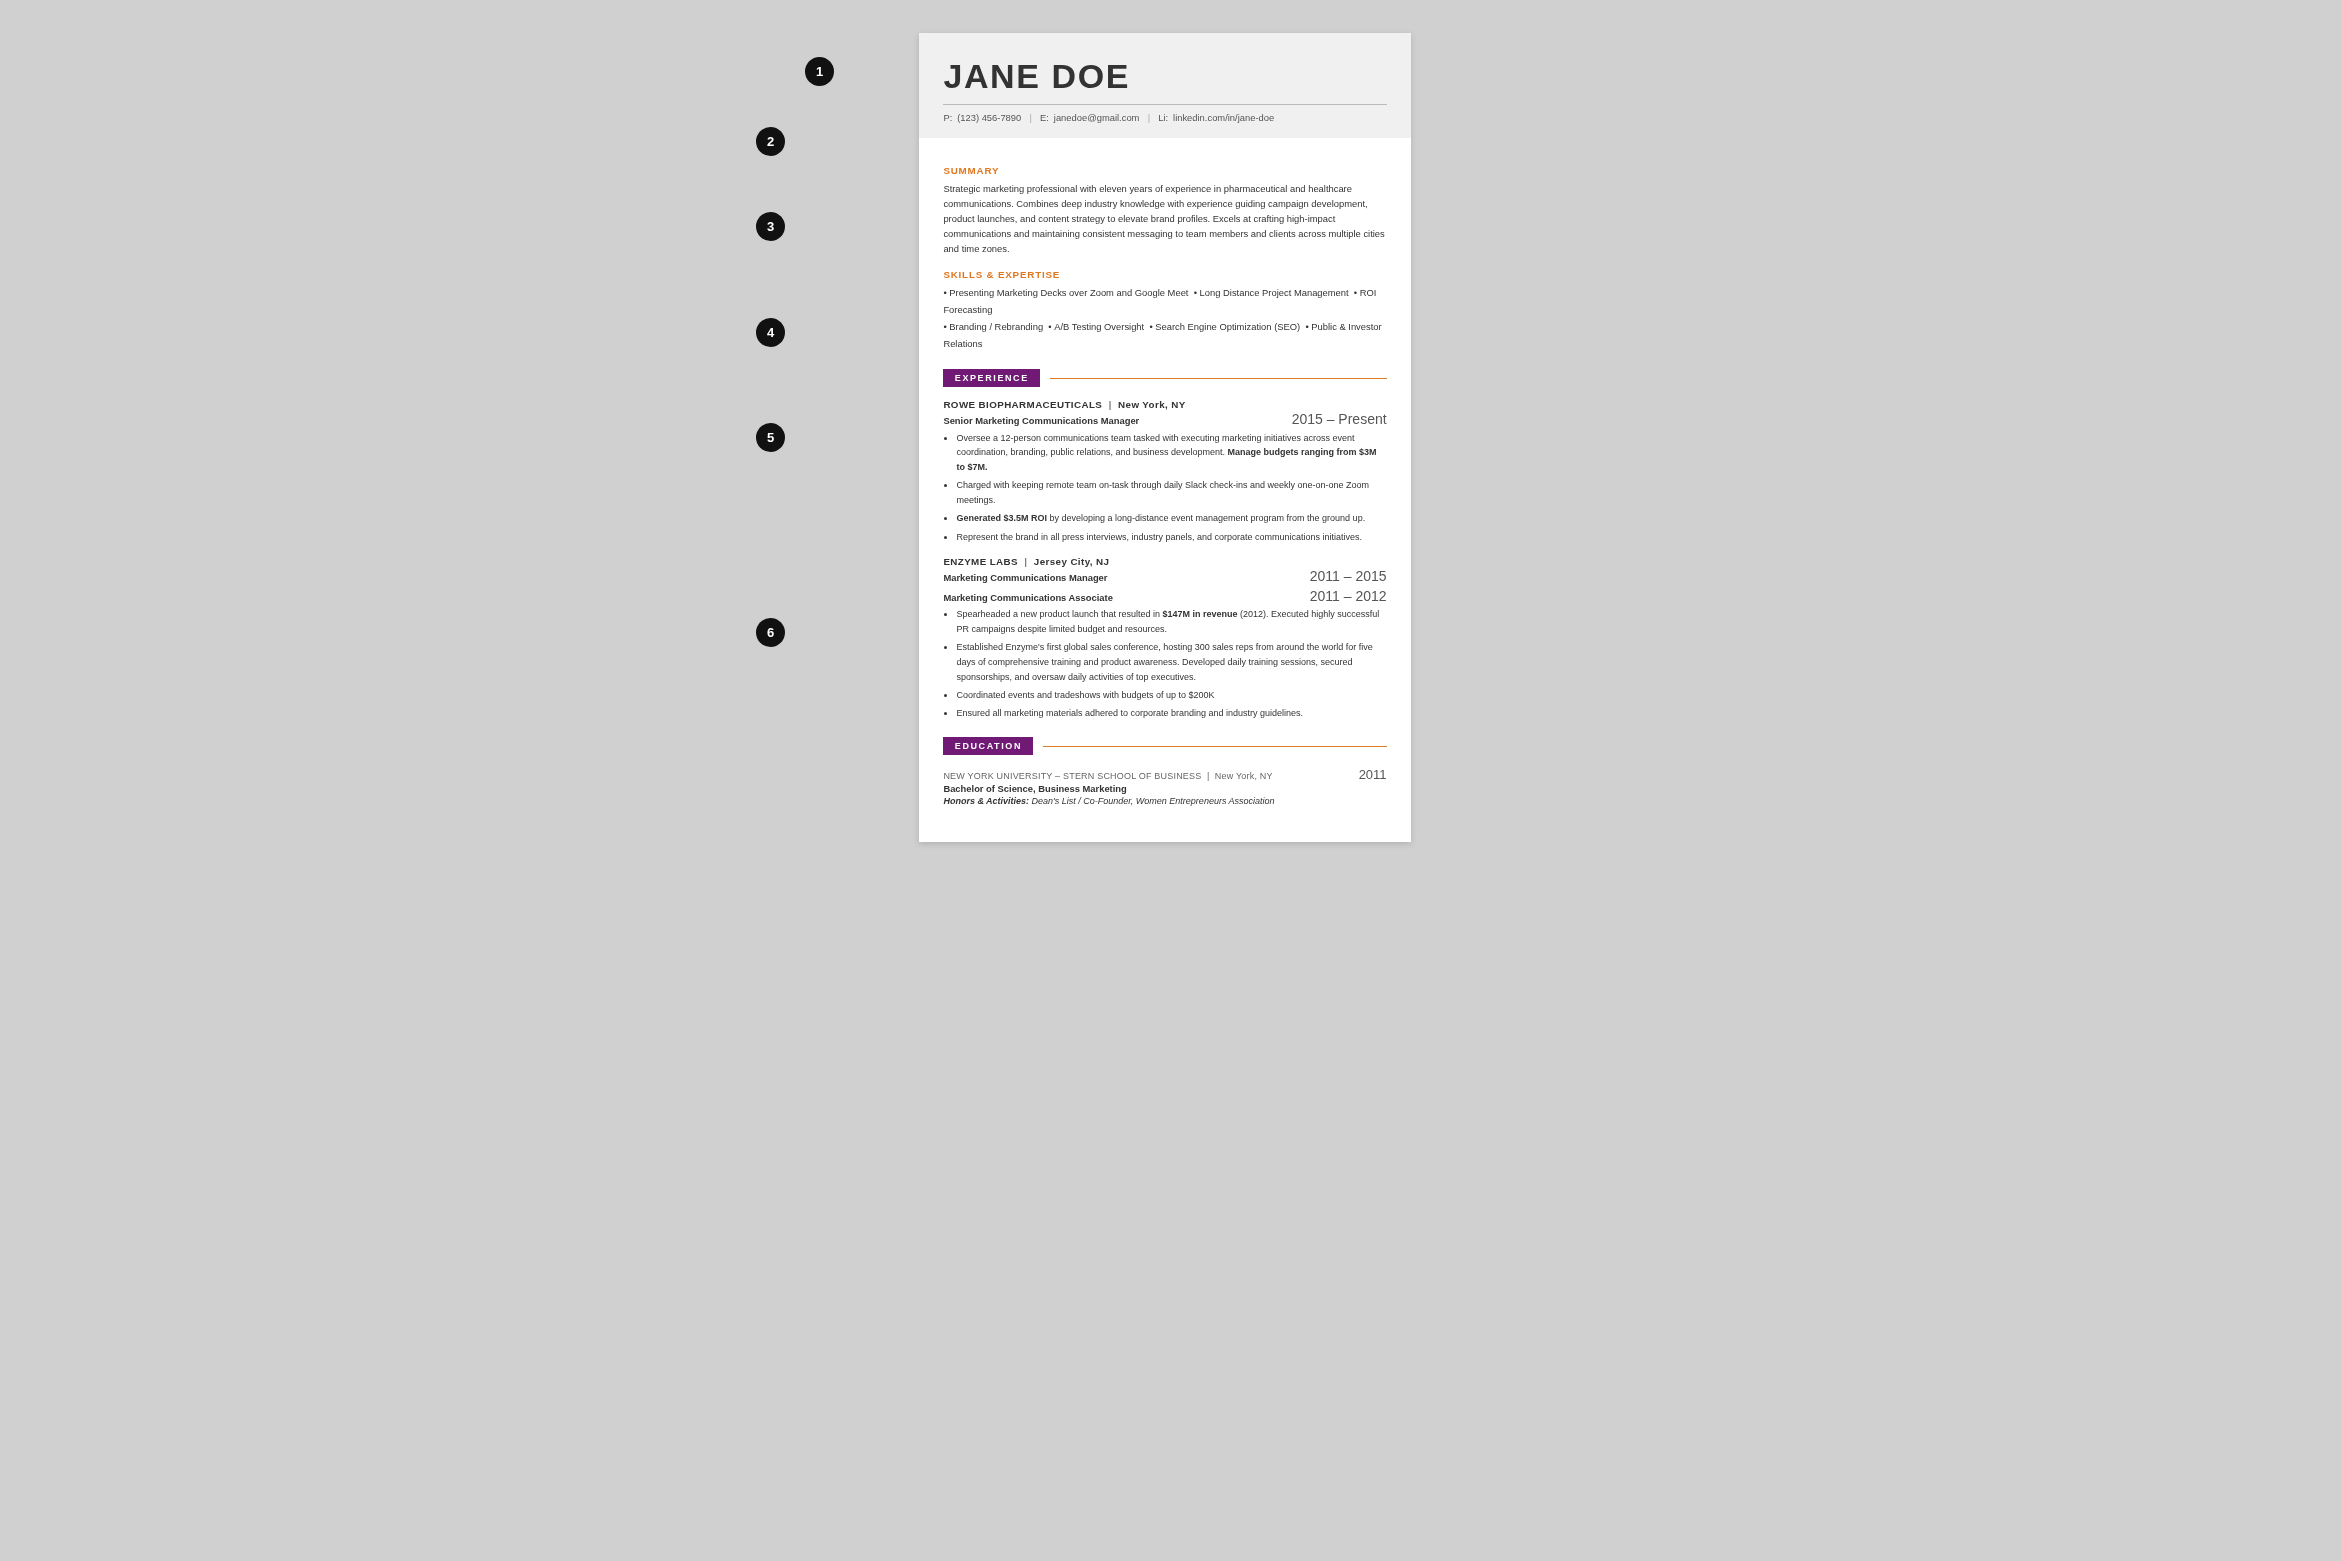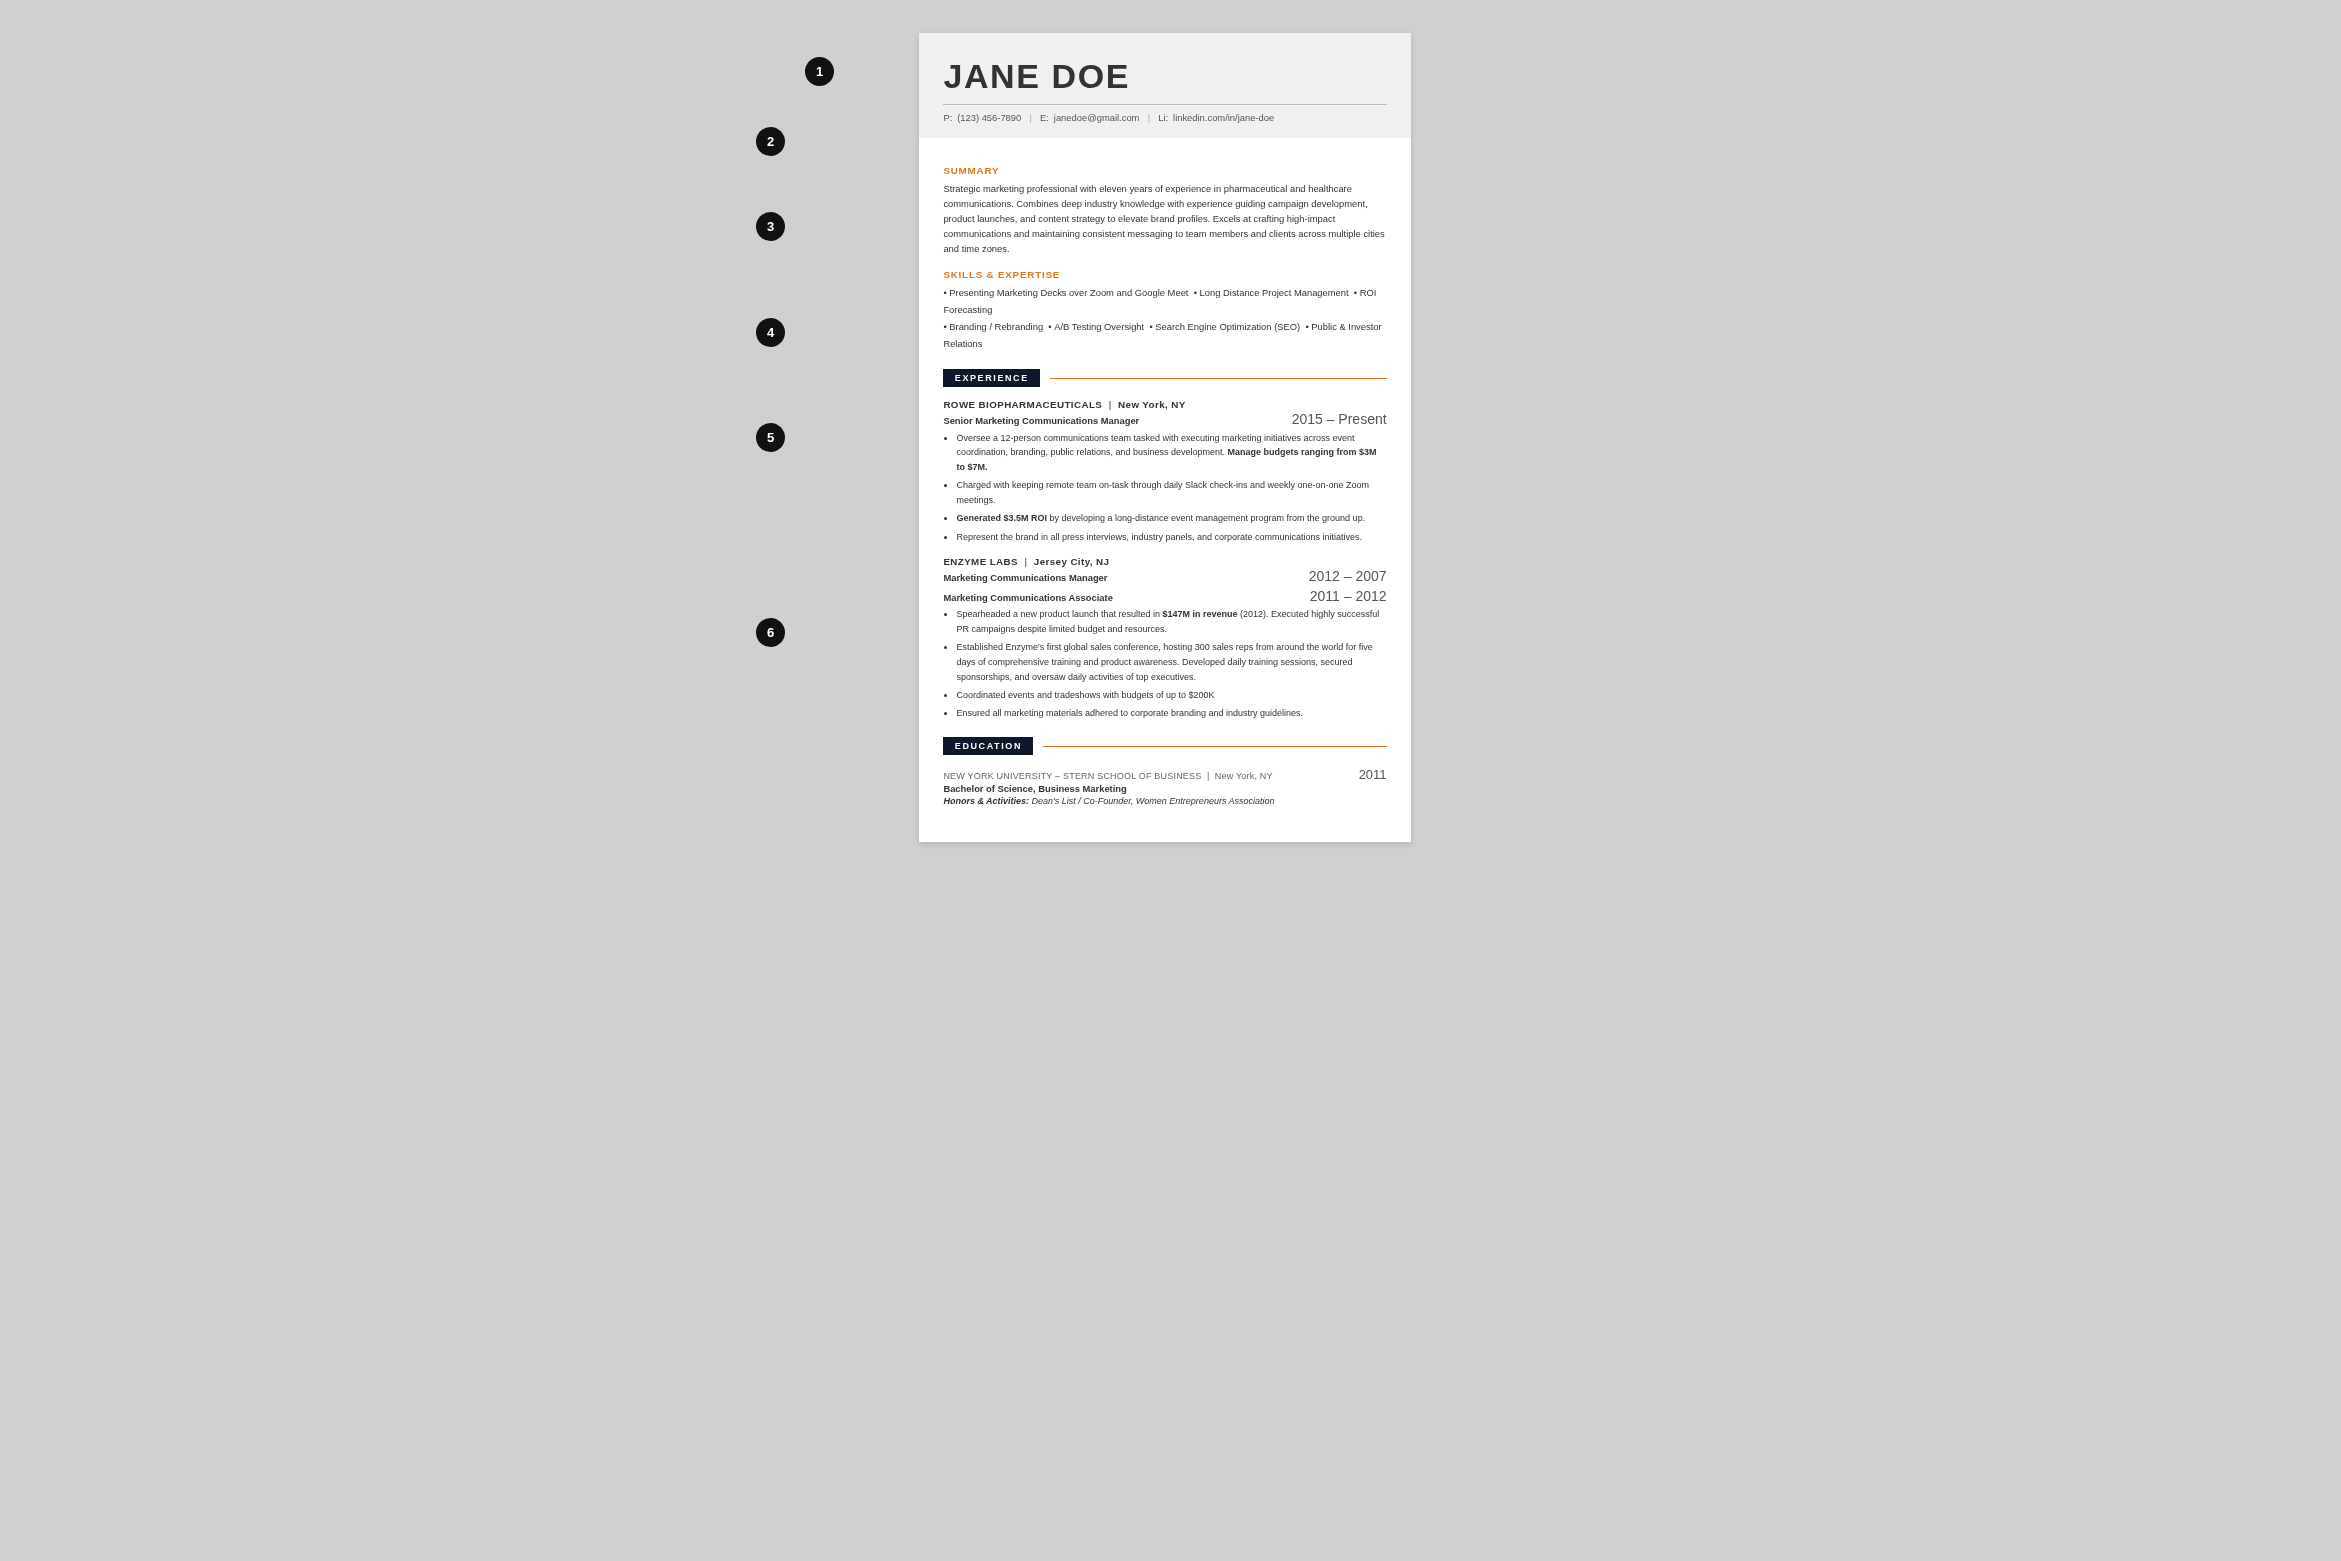--- a/index.html
+++ b/index.html
@@ -107,21 +107,21 @@
 
     
     .section-bar {
       display: flex;
       align-items: center;
       margin: 16.3px 0 11.4px 0;
       gap: 9.8px;
     }
 
     .section-bar-box {
-      background: #0f172a;
+      background: #701a75;
       color: #fff;
       font-size: 9px;
       font-weight: bold;
       letter-spacing: 1.6px;
       padding: 4.1px 11.4px;
       text-transform: uppercase;
       white-space: nowrap;
     }
 
     .section-bar-line {
@@ -293,21 +293,21 @@
       </div>
 
       <div class="job-entry">
         <div class="job-company">
           <span>ENZYME LABS</span>
           <span class="separator">|</span>
           <span>Jersey City, NJ</span>
         </div>
         <div class="job-row">
           <span class="job-title">Marketing Communications Manager</span>
-          <span class="job-dates">2012 – 2007</span>
+          <span class="job-dates">2011 – 2015</span>
         </div>
         <div class="job-row">
           <span class="job-title">Marketing Communications Associate</span>
           <span class="job-dates">2011 – 2012</span>
         </div>
         <ul class="job-bullets">
           <li>Spearheaded a new product launch that resulted in <span class="bold">$147M in revenue</span> (2012). Executed highly successful PR campaigns despite limited budget and resources.</li>
           <li>Established Enzyme's first global sales conference, hosting 300 sales reps from around the world for five days of comprehensive training and product awareness. Developed daily training sessions, secured sponsorships, and oversaw daily activities of top executives.</li>
           <li>Coordinated events and tradeshows with budgets of up to $200K</li>
           <li>Ensured all marketing materials adhered to corporate branding and industry guidelines.</li>

